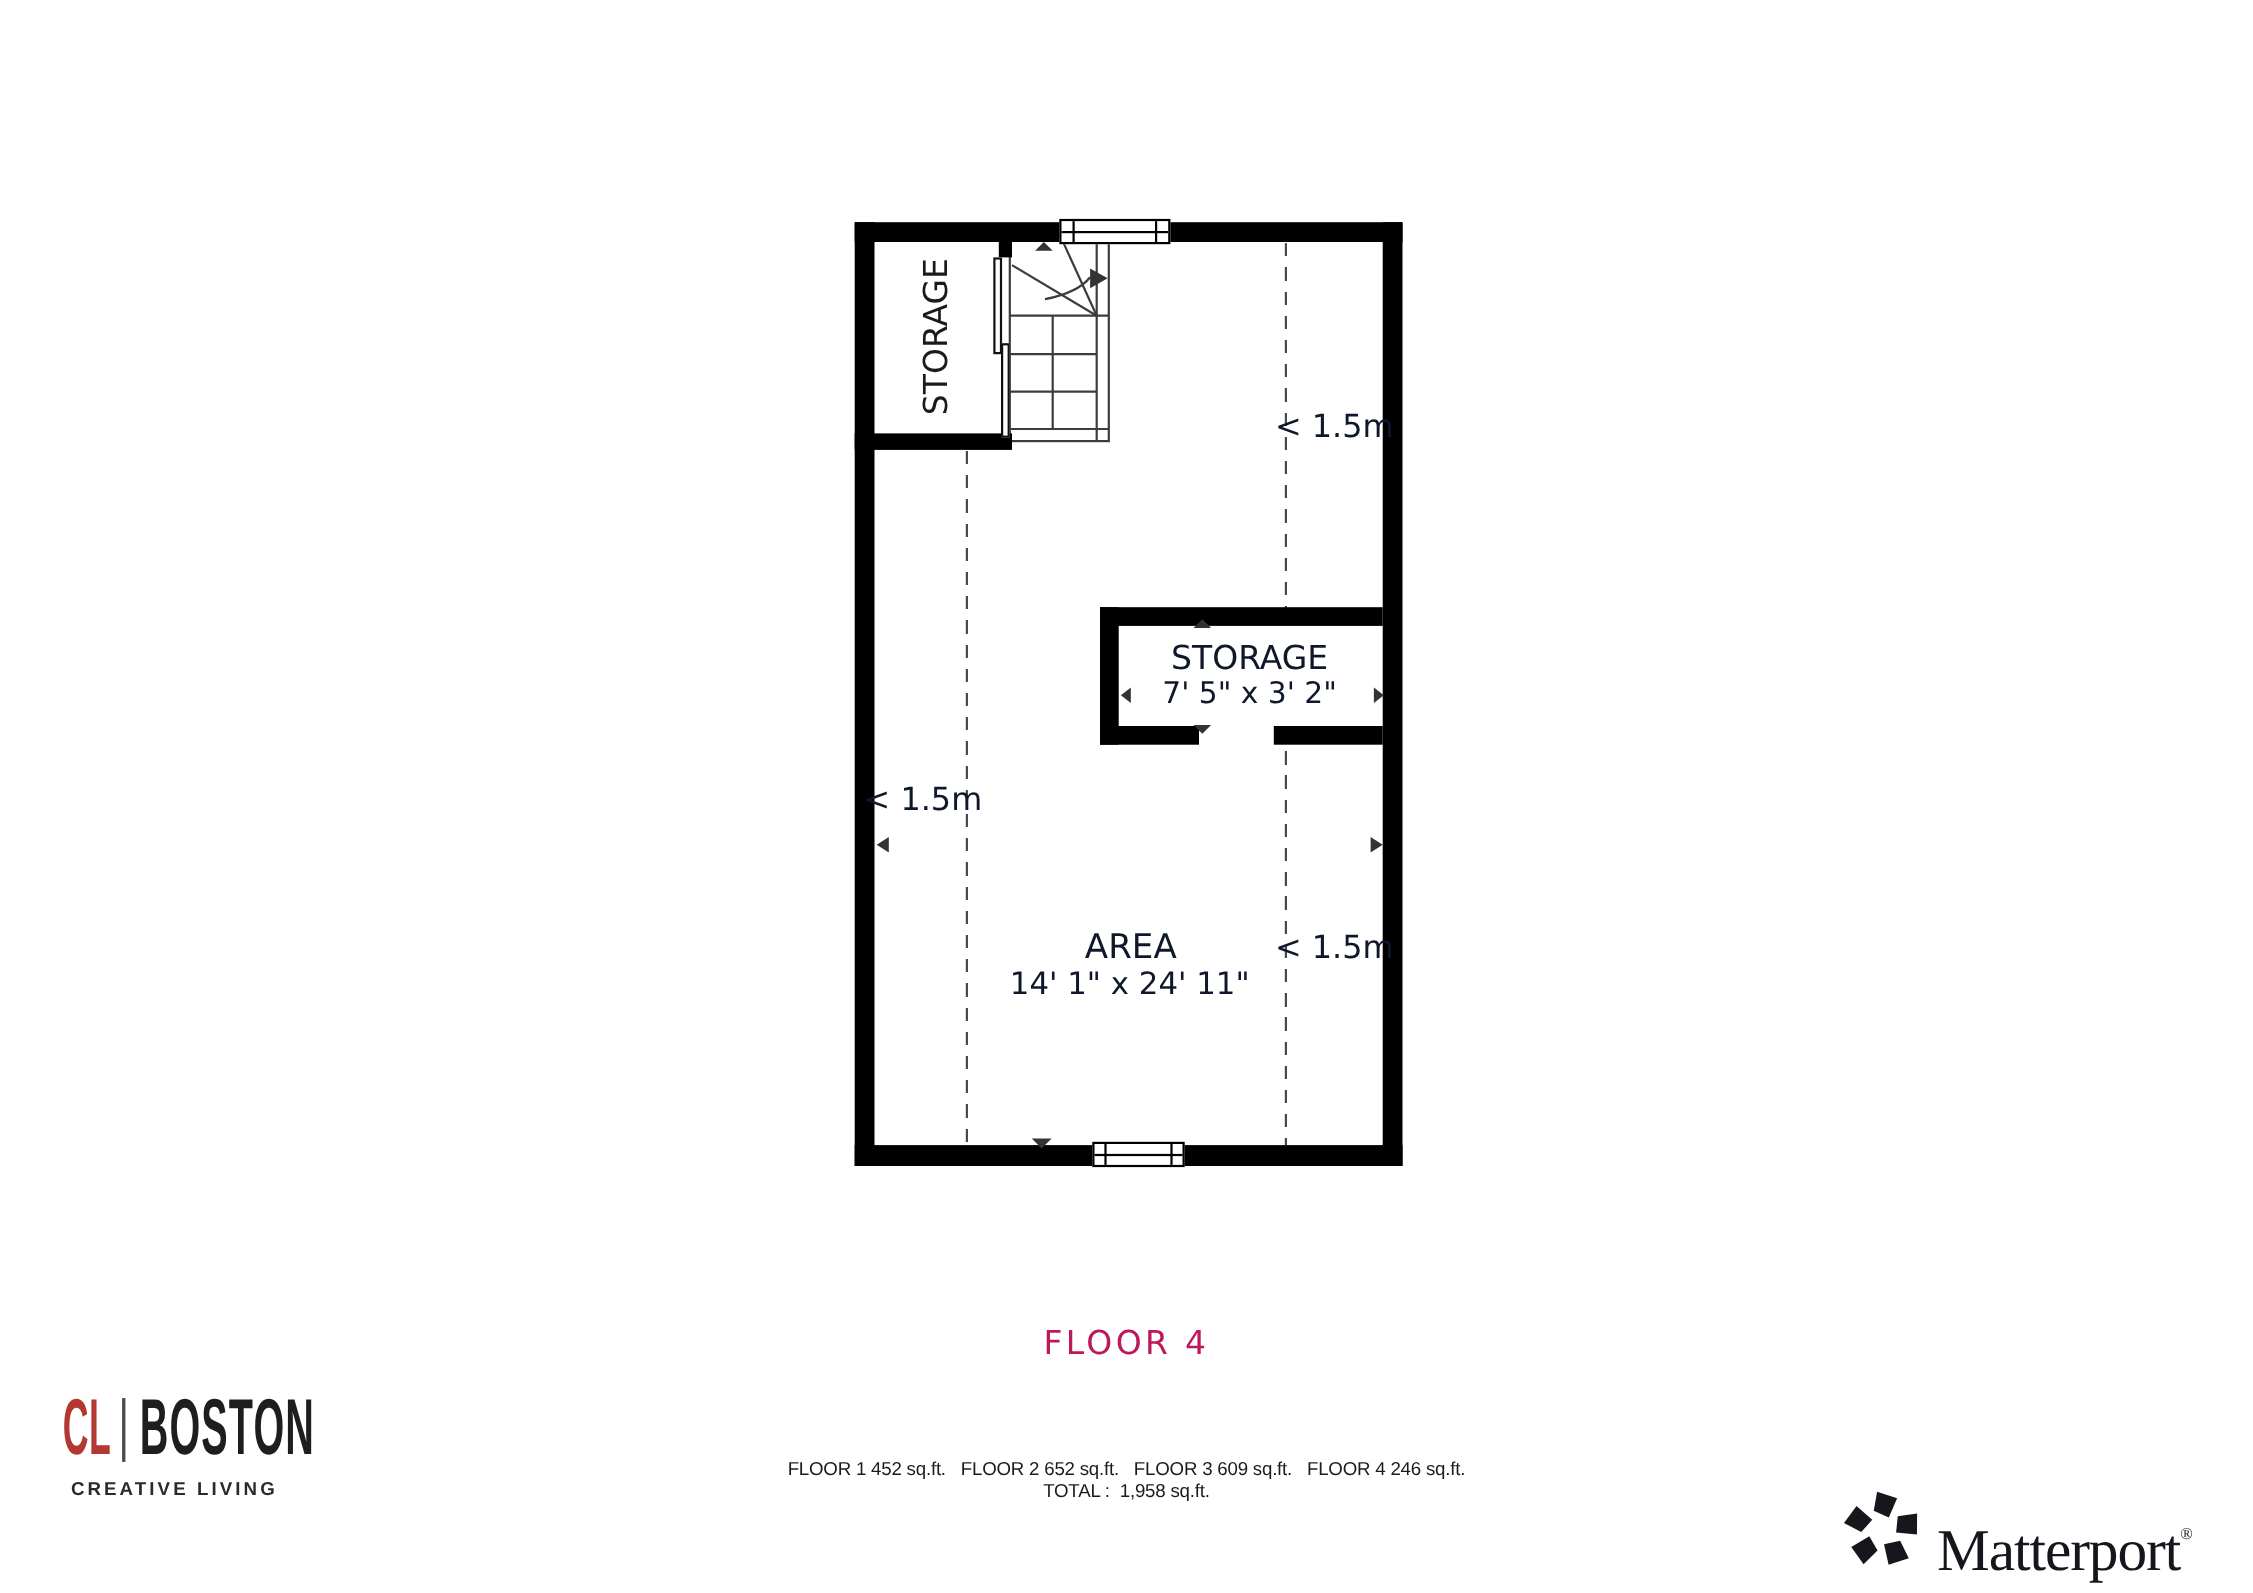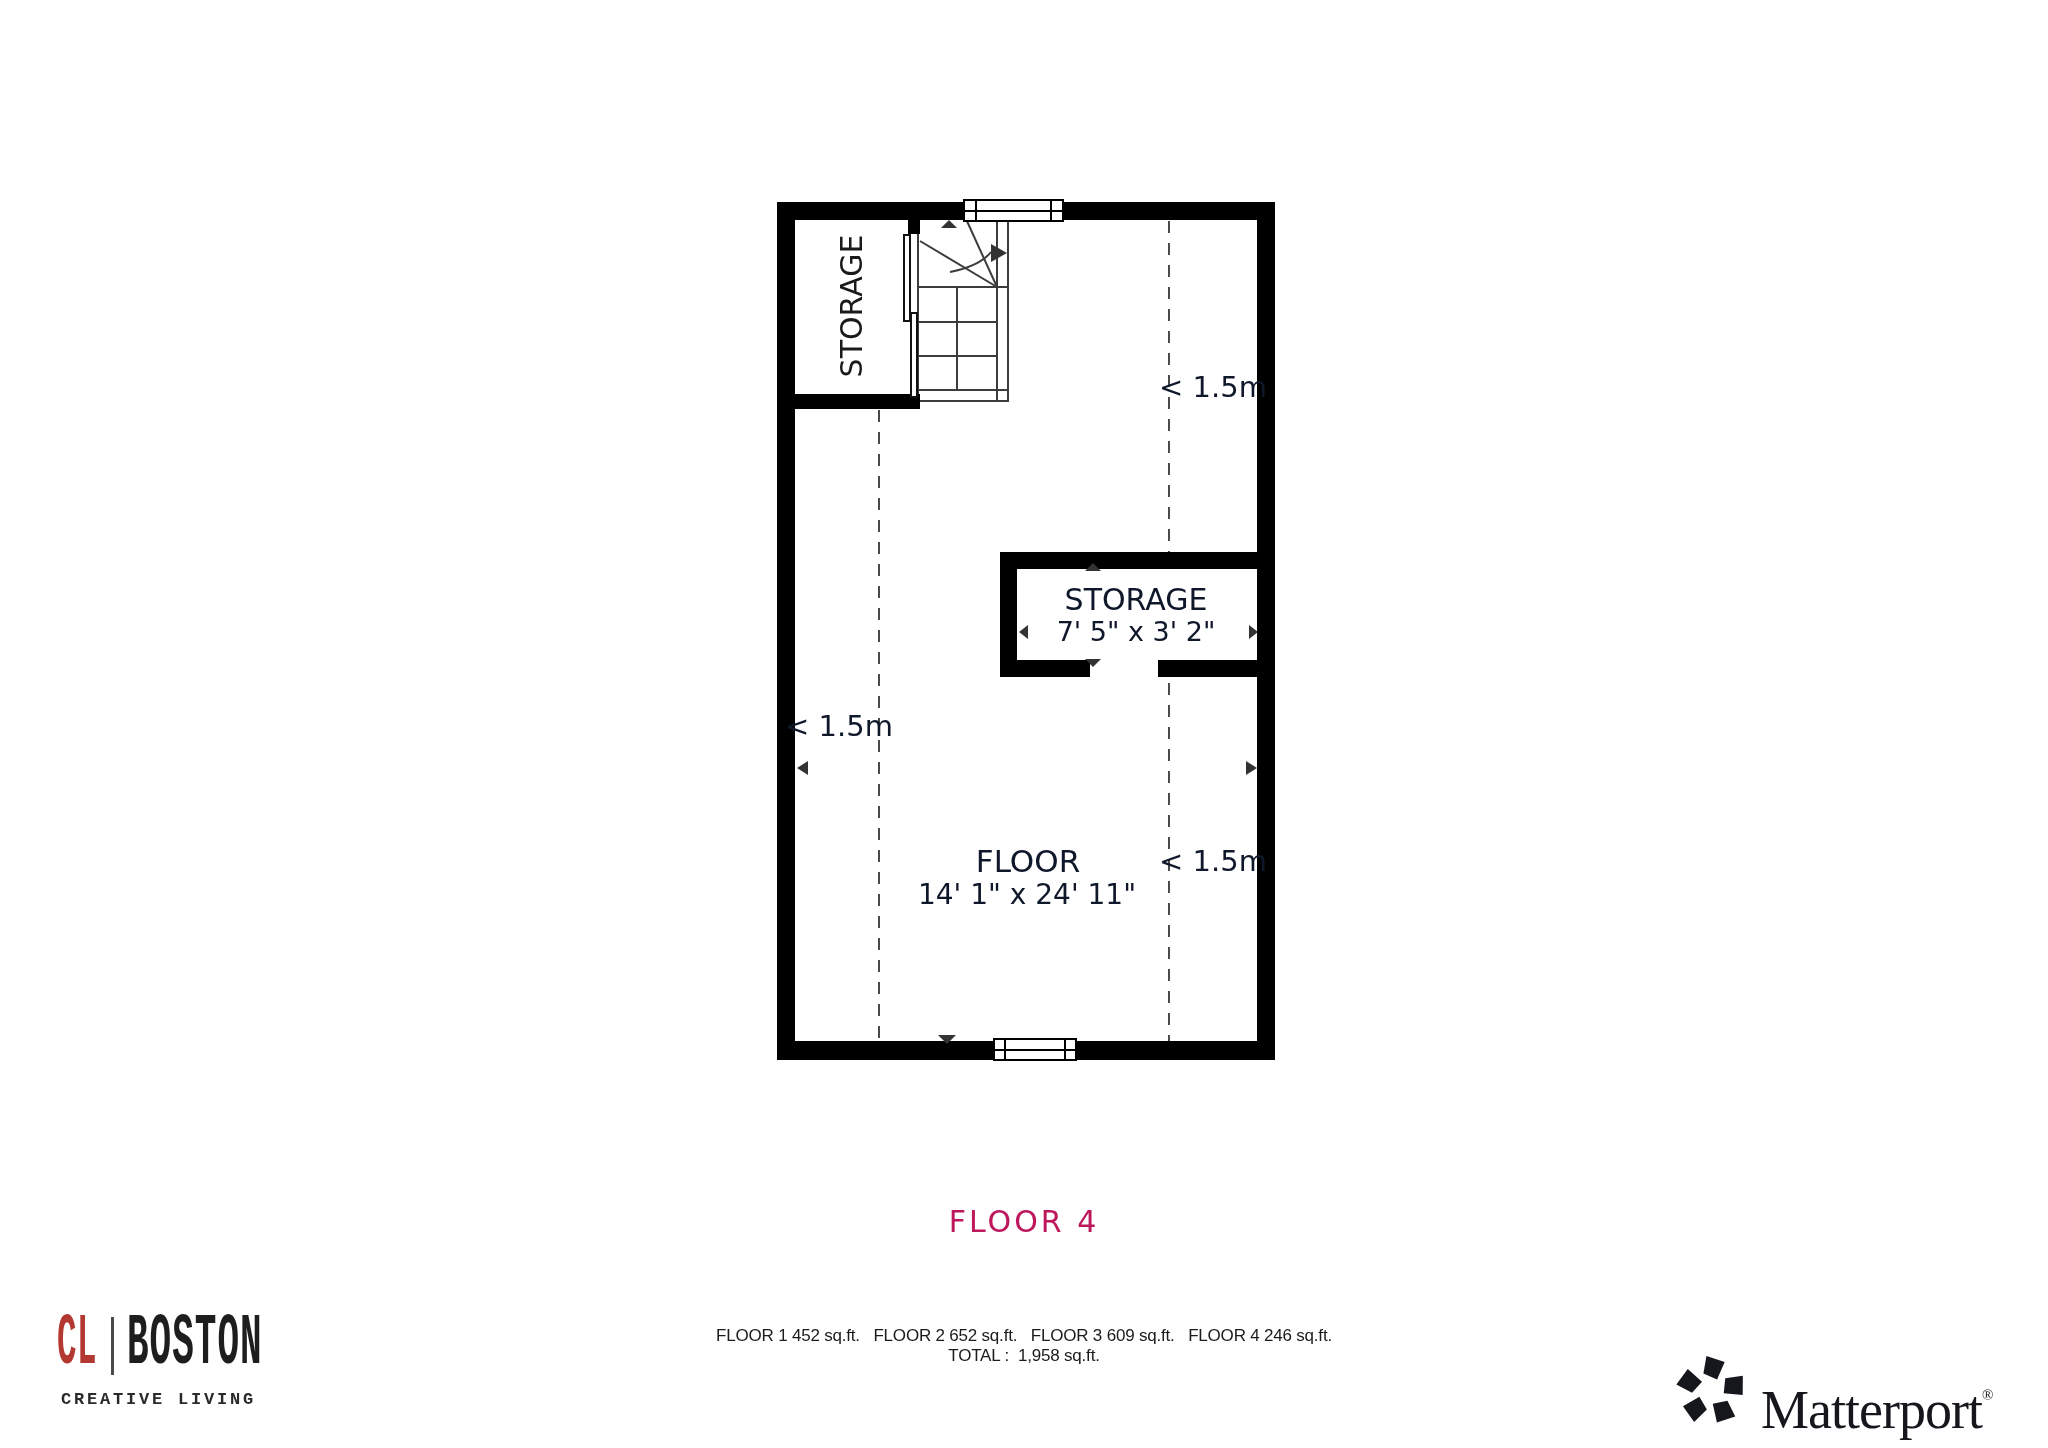--- a/index.html
+++ b/index.html
@@ -29,21 +29,21 @@
   .tri-left-sm{border-top:7px solid transparent;border-bottom:7px solid transparent;border-right:9px solid #333;}
   .tri-right-sm{border-top:7px solid transparent;border-bottom:7px solid transparent;border-left:9px solid #333;}
   #floor-title{position:absolute;left:1024px;top:1221px;transform:translate(-50%,-50%);
                font-size:30px;letter-spacing:3px;color:#be185d;}
   #footer{position:absolute;left:1024px;top:1326px;transform:translateX(-50%);
           text-align:center;font-family:"Liberation Sans",sans-serif;font-size:17px;
           line-height:19.5px;color:#1b1b1b;letter-spacing:-0.2px;}
   #footer div{white-space:pre;}
   #footer .disclaimer{color:#8f8f8f;margin-top:4px;font-size:18px;letter-spacing:0.3px;}
   
-  #cl-logo{position:absolute;left:57px;top:1314px;width:205px;height:95px;font-family:Liberation Mono, monospace;}
+  #cl-logo{position:absolute;left:57px;top:1268px;width:205px;height:95px;font-family:Liberation Sans, sans-serif;}
   #cl-mono{position:absolute;left:0;top:0;font-size:72px;line-height:60px;font-weight:700;color:#b23831;
            transform:scaleX(0.45);transform-origin:left top;letter-spacing:1px;}
   #cl-divider{position:absolute;left:54px;top:3px;width:3px;height:58px;background:#4a4a4a;}
   #cl-name{position:absolute;left:70px;top:0;font-size:72px;line-height:60px;font-weight:700;color:#1e1e1e;
            transform:scaleX(0.5);transform-origin:left top;letter-spacing:2px;}
   #cl-tagline{position:absolute;left:0;top:76px;width:203px;text-align:center;font-size:17px;
               font-weight:700;letter-spacing:2.8px;color:#2a2a2a;}
   
   #mp-logo{position:absolute;left:1673px;top:1350px;height:80px;}
   #mp-icon{position:absolute;left:0;top:2px;}
@@ -110,21 +110,21 @@
   <div class="tri tri-left" style="left:797px;top:761px;z-index:5;"></div>
   <div class="tri tri-right" style="left:1246px;top:761px;z-index:5;"></div>
   <div class="tri tri-up-sm" style="left:1085px;top:563px;z-index:5;"></div>
   <div class="tri tri-down-sm" style="left:1085px;top:659px;z-index:5;"></div>
   <div class="tri tri-left-sm" style="left:1019px;top:625px;z-index:5;"></div>
   <div class="tri tri-right-sm" style="left:1249px;top:625px;z-index:5;"></div>
 
   <div class="lbl-rot room-name" style="left:851px;top:306px;z-index:5;">STORAGE</div>
   <div class="lbl room-name" style="left:1136px;top:599px;z-index:5;">STORAGE</div>
   <div class="lbl room-dims" style="left:1136px;top:631px;z-index:5;">7' 5" x 3' 2"</div>
-  <div class="lbl loft-name" style="left:1028px;top:861px;z-index:5;">FLOOR</div>
+  <div class="lbl loft-name" style="left:1028px;top:861px;z-index:5;">AREA</div>
   <div class="lbl loft-dims" style="left:1027px;top:894px;z-index:5;">14' 1" x 24' 11"</div>
   <div class="lbl headroom" style="left:839px;top:726px;z-index:5;">&lt; 1.5m</div>
   <div class="lbl headroom" style="left:1213px;top:387px;z-index:5;">&lt; 1.5m</div>
   <div class="lbl headroom" style="left:1213px;top:861px;z-index:5;">&lt; 1.5m</div>
 
   <div id="floor-title">FLOOR 4</div>
 
   <div id="footer">
     <div>FLOOR 1 452 sq.ft.   FLOOR 2 652 sq.ft.   FLOOR 3 609 sq.ft.   FLOOR 4 246 sq.ft.</div>
     <div>TOTAL :  1,958 sq.ft.</div>

